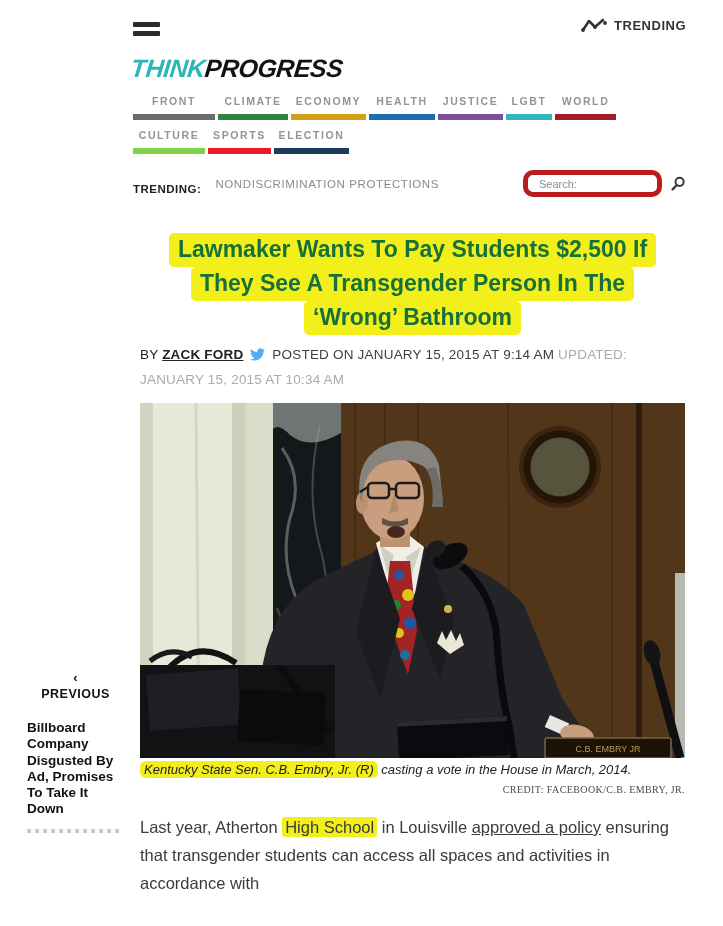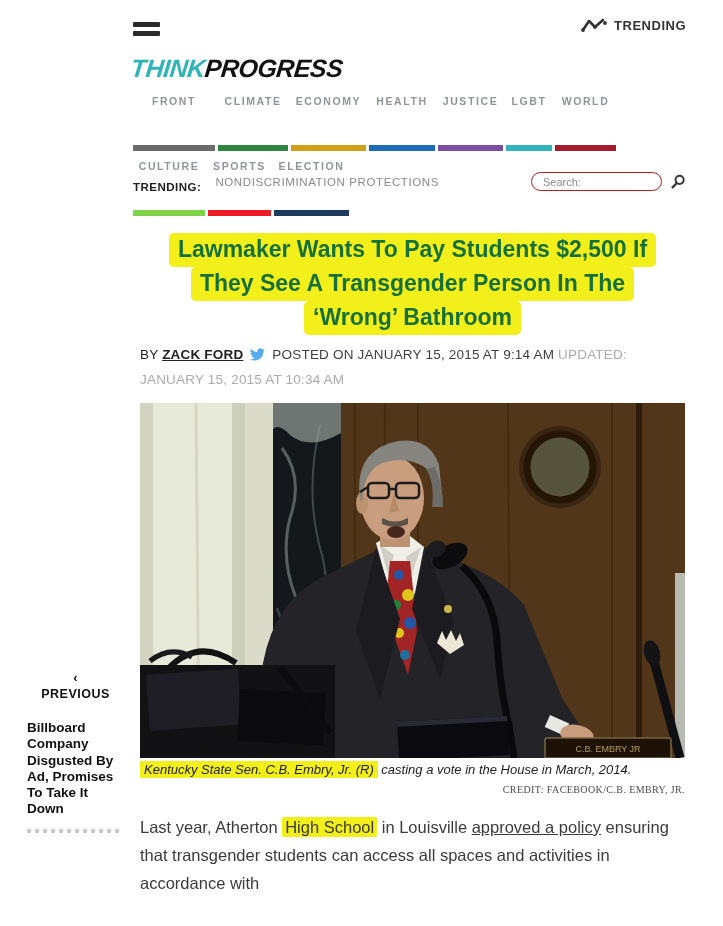--- a/index.html
+++ b/index.html
@@ -13,56 +13,56 @@
        font-size:13px;font-weight:bold;letter-spacing:.5px;color:#333;cursor:pointer;}
   .logo{position:absolute;left:131px;top:54px;font-size:25px;font-weight:800;font-style:italic;
        transform:skewX(-6deg);letter-spacing:-.5px;white-space:nowrap;cursor:pointer;}
   .logo .lg-think{color:#2fb5b5;}
   .logo .lg-prog{color:#121212;}
 
   
   .nav{position:absolute;left:133px;top:95px;}
   .nav-row{display:flex;gap:3px;}
   .nav-row + .nav-row{margin-top:9px;}
-  .navitem{display:flex;flex-direction:column;align-items:stretch;cursor:pointer;gap:31px;}
+  .navitem{display:flex;flex-direction:column;align-items:stretch;cursor:pointer;}
   .navlabel{font-size:10.5px;font-weight:bold;letter-spacing:1.6px;color:#8f959a;
        text-align:center;padding:0 2px 7px 2px;white-space:nowrap;}
   .navseg{height:6px;background:#999;}
   .r1 .navitem:nth-child(1){width:82px}.r1 .navitem:nth-child(2){width:70px}
   .r1 .navitem:nth-child(3){width:75px}.r1 .navitem:nth-child(4){width:66px}
   .r1 .navitem:nth-child(5){width:65px}.r1 .navitem:nth-child(6){width:46px}
   .r1 .navitem:nth-child(7){width:61px}
   .r2 .navitem:nth-child(1){width:72px}.r2 .navitem:nth-child(2){width:63px}
   .r2 .navitem:nth-child(3){width:75px}
 
   
   .trendbar{position:absolute;left:133px;top:170px;width:553px;display:flex;align-items:center;}
   .tb-label{font-size:11.5px;font-weight:bold;letter-spacing:.5px;color:#1e1e1e;margin-top:11px;}
   .tb-topic{font-size:11.5px;letter-spacing:.6px;color:#8a8a8a;margin-left:14px;cursor:pointer;}
   .searchwrap{margin-left:auto;display:flex;align-items:center;}
-  .searchbox{width:118px;height:17px;border:1px solid #b91c1c;border-radius:10px;
+  .searchbox{width:118px;height:17px;border:5px solid #b91c1c;border-radius:10px;
        padding:0 0 0 11px;font-size:11px;color:#777;font-family:"Liberation Sans",sans-serif;outline:none;}
   .searchbox::placeholder{color:#8a8a8a;}
   .magbtn{margin-left:9px;cursor:pointer;display:flex;}
 
   
   .headline{position:absolute;left:140px;top:233px;width:545px;text-align:center;
        font-size:23px;line-height:30px;font-weight:bold;}
   .hl-line{display:inline-block;background:#f3ef1a;color:#15703a;
        padding:1px 9px 3px 9px;border-radius:5px;margin-bottom:0px;}
   .byline{position:absolute;left:140px;top:343px;width:548px;font-size:13.5px;
        line-height:23px;letter-spacing:.2px;color:#3f3f3f;}
   .by-label{color:#222;}
   .by-author{color:#222;font-weight:bold;text-decoration:underline;cursor:pointer;}
   .tw{display:inline-block;vertical-align:-2px;margin:0 3px;}
   .by-updated{color:#aaa;}
   .photo{position:absolute;left:140px;top:403px;width:545px;height:280px;}
   .caption{position:absolute;left:140px;top:761px;width:545px;font-style:italic;
        font-size:13px;line-height:18px;color:#222;}
-  .cap-hl{background:#f3ef1a;padding:1px 4px;border-radius:1px;}
+  .cap-hl{background:#f3ef1a;padding:1px 4px;border-radius:6px;}
   .credit{position:absolute;left:140px;top:784px;width:545px;text-align:right;
        font-size:10px;letter-spacing:.4px;color:#4a4a4a;font-family:Liberation Serif, serif;}
   .bodytext{position:absolute;left:140px;top:813px;width:548px;font-size:16.5px;
        line-height:28px;color:#3b3b3b;}
   .body-hl{background:#f3ef1a;padding:1px 3px;border-radius:2px;}
   .body-link{color:#3b3b3b;text-decoration:underline;cursor:pointer;text-align:center;}
 
   
   .prev{position:absolute;left:27px;top:672px;width:97px;}
   .prev-chevron{text-align:center;font-size:13px;font-weight:bold;color:#111;line-height:12px;cursor:pointer;}

